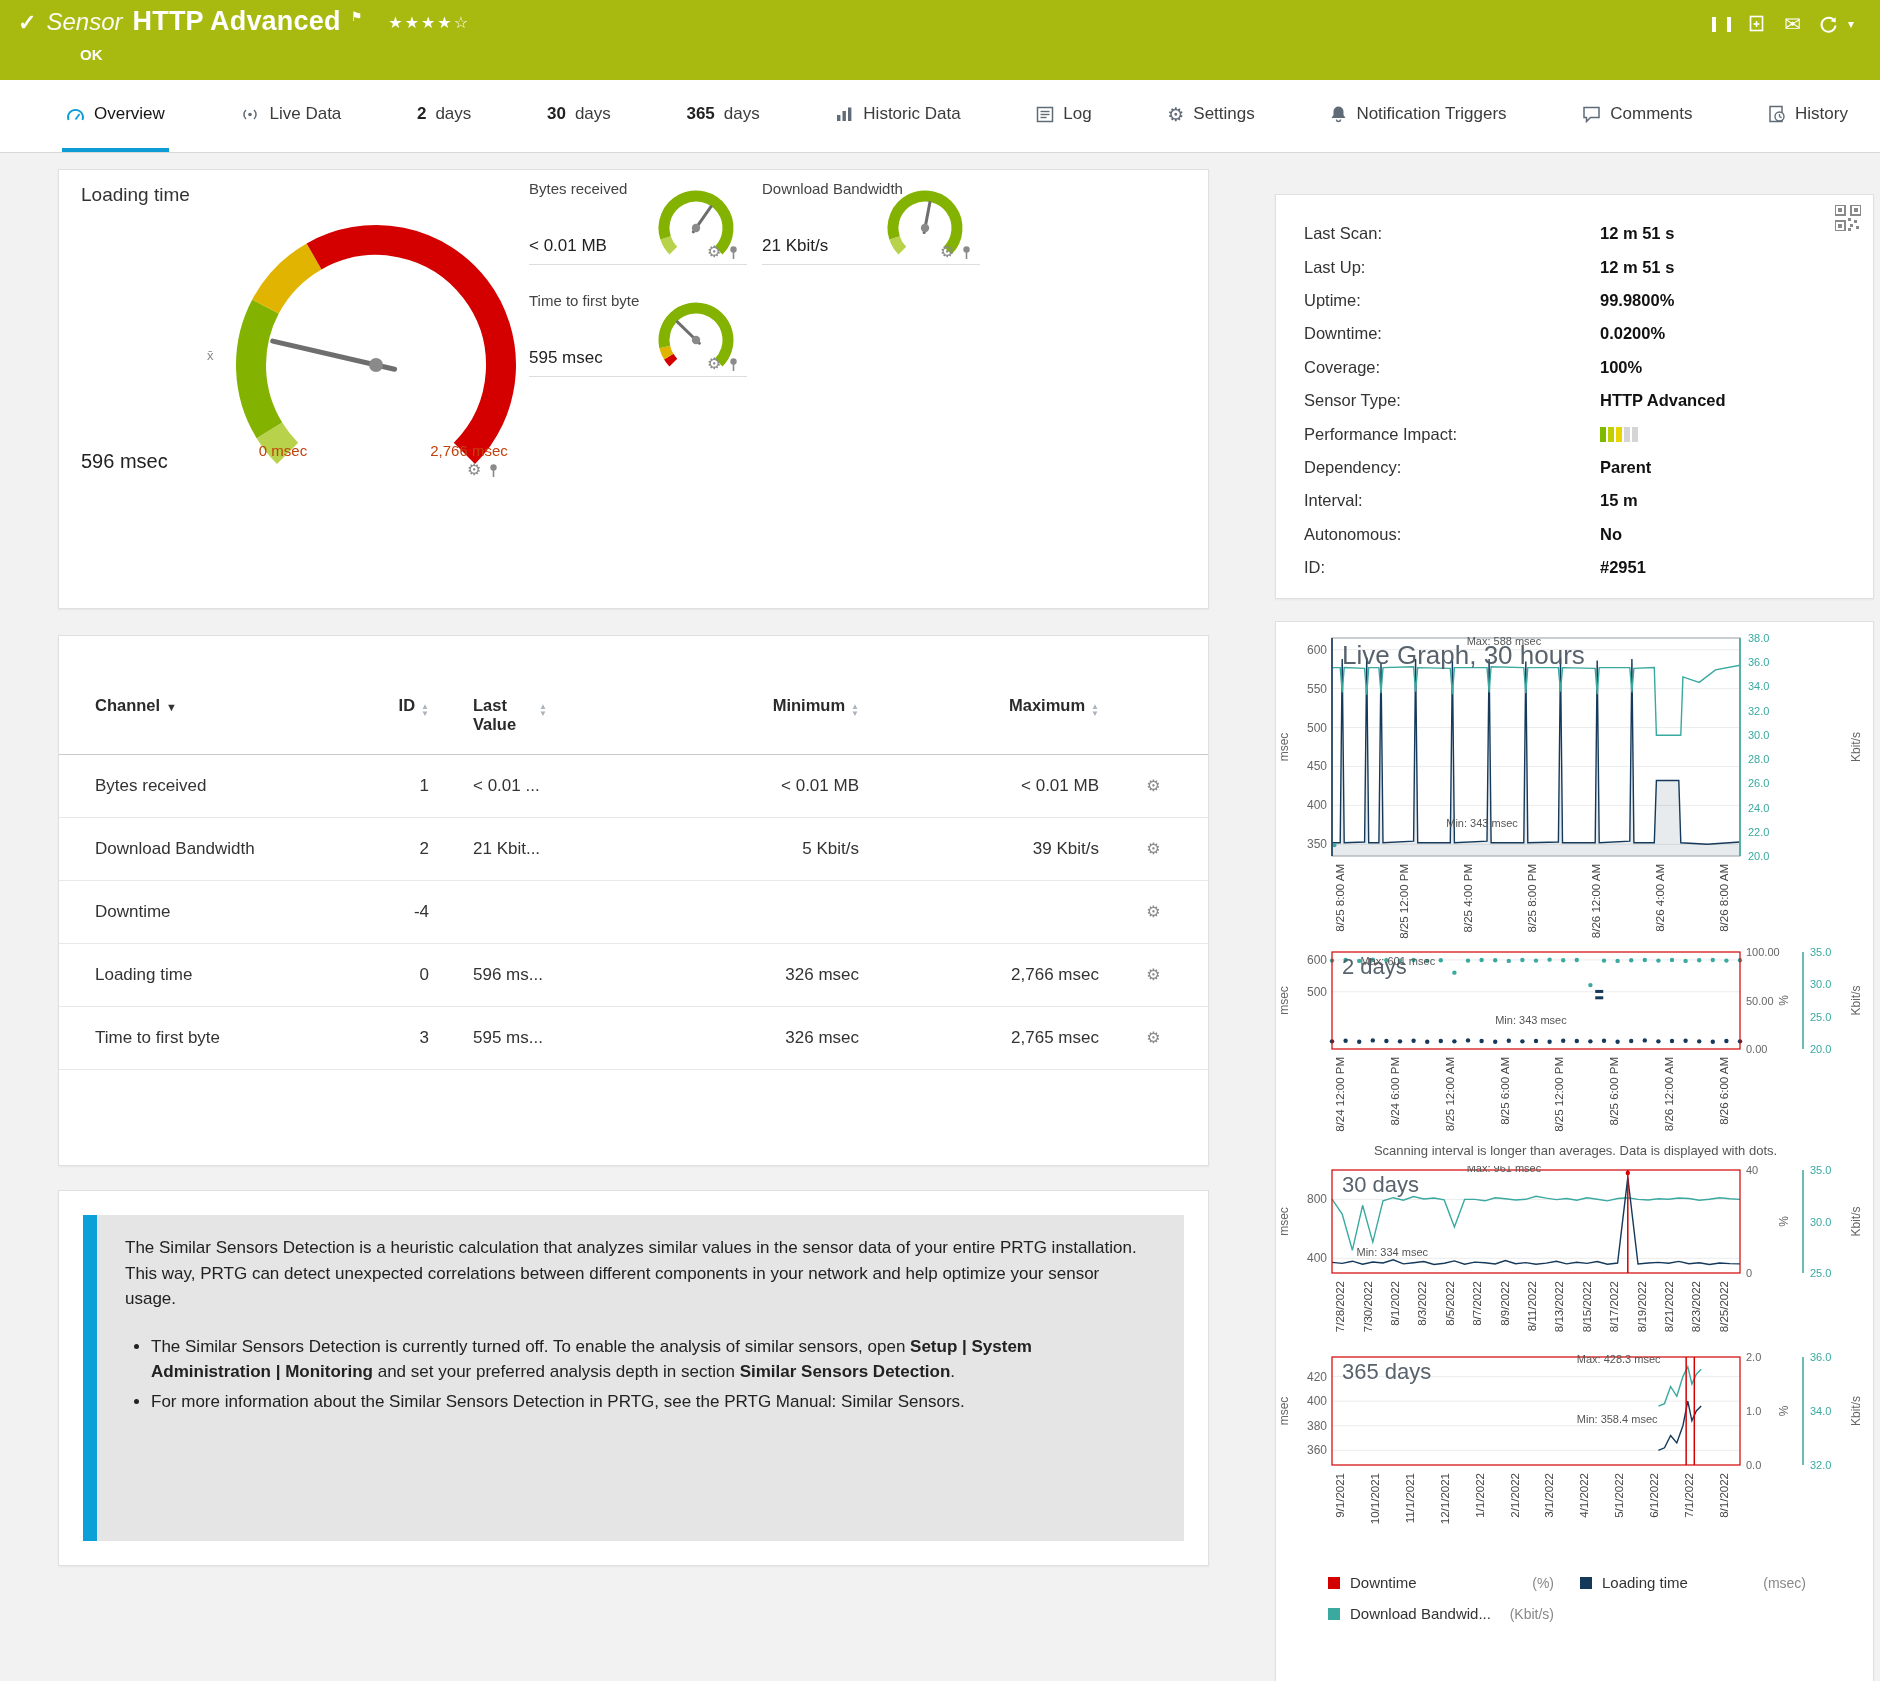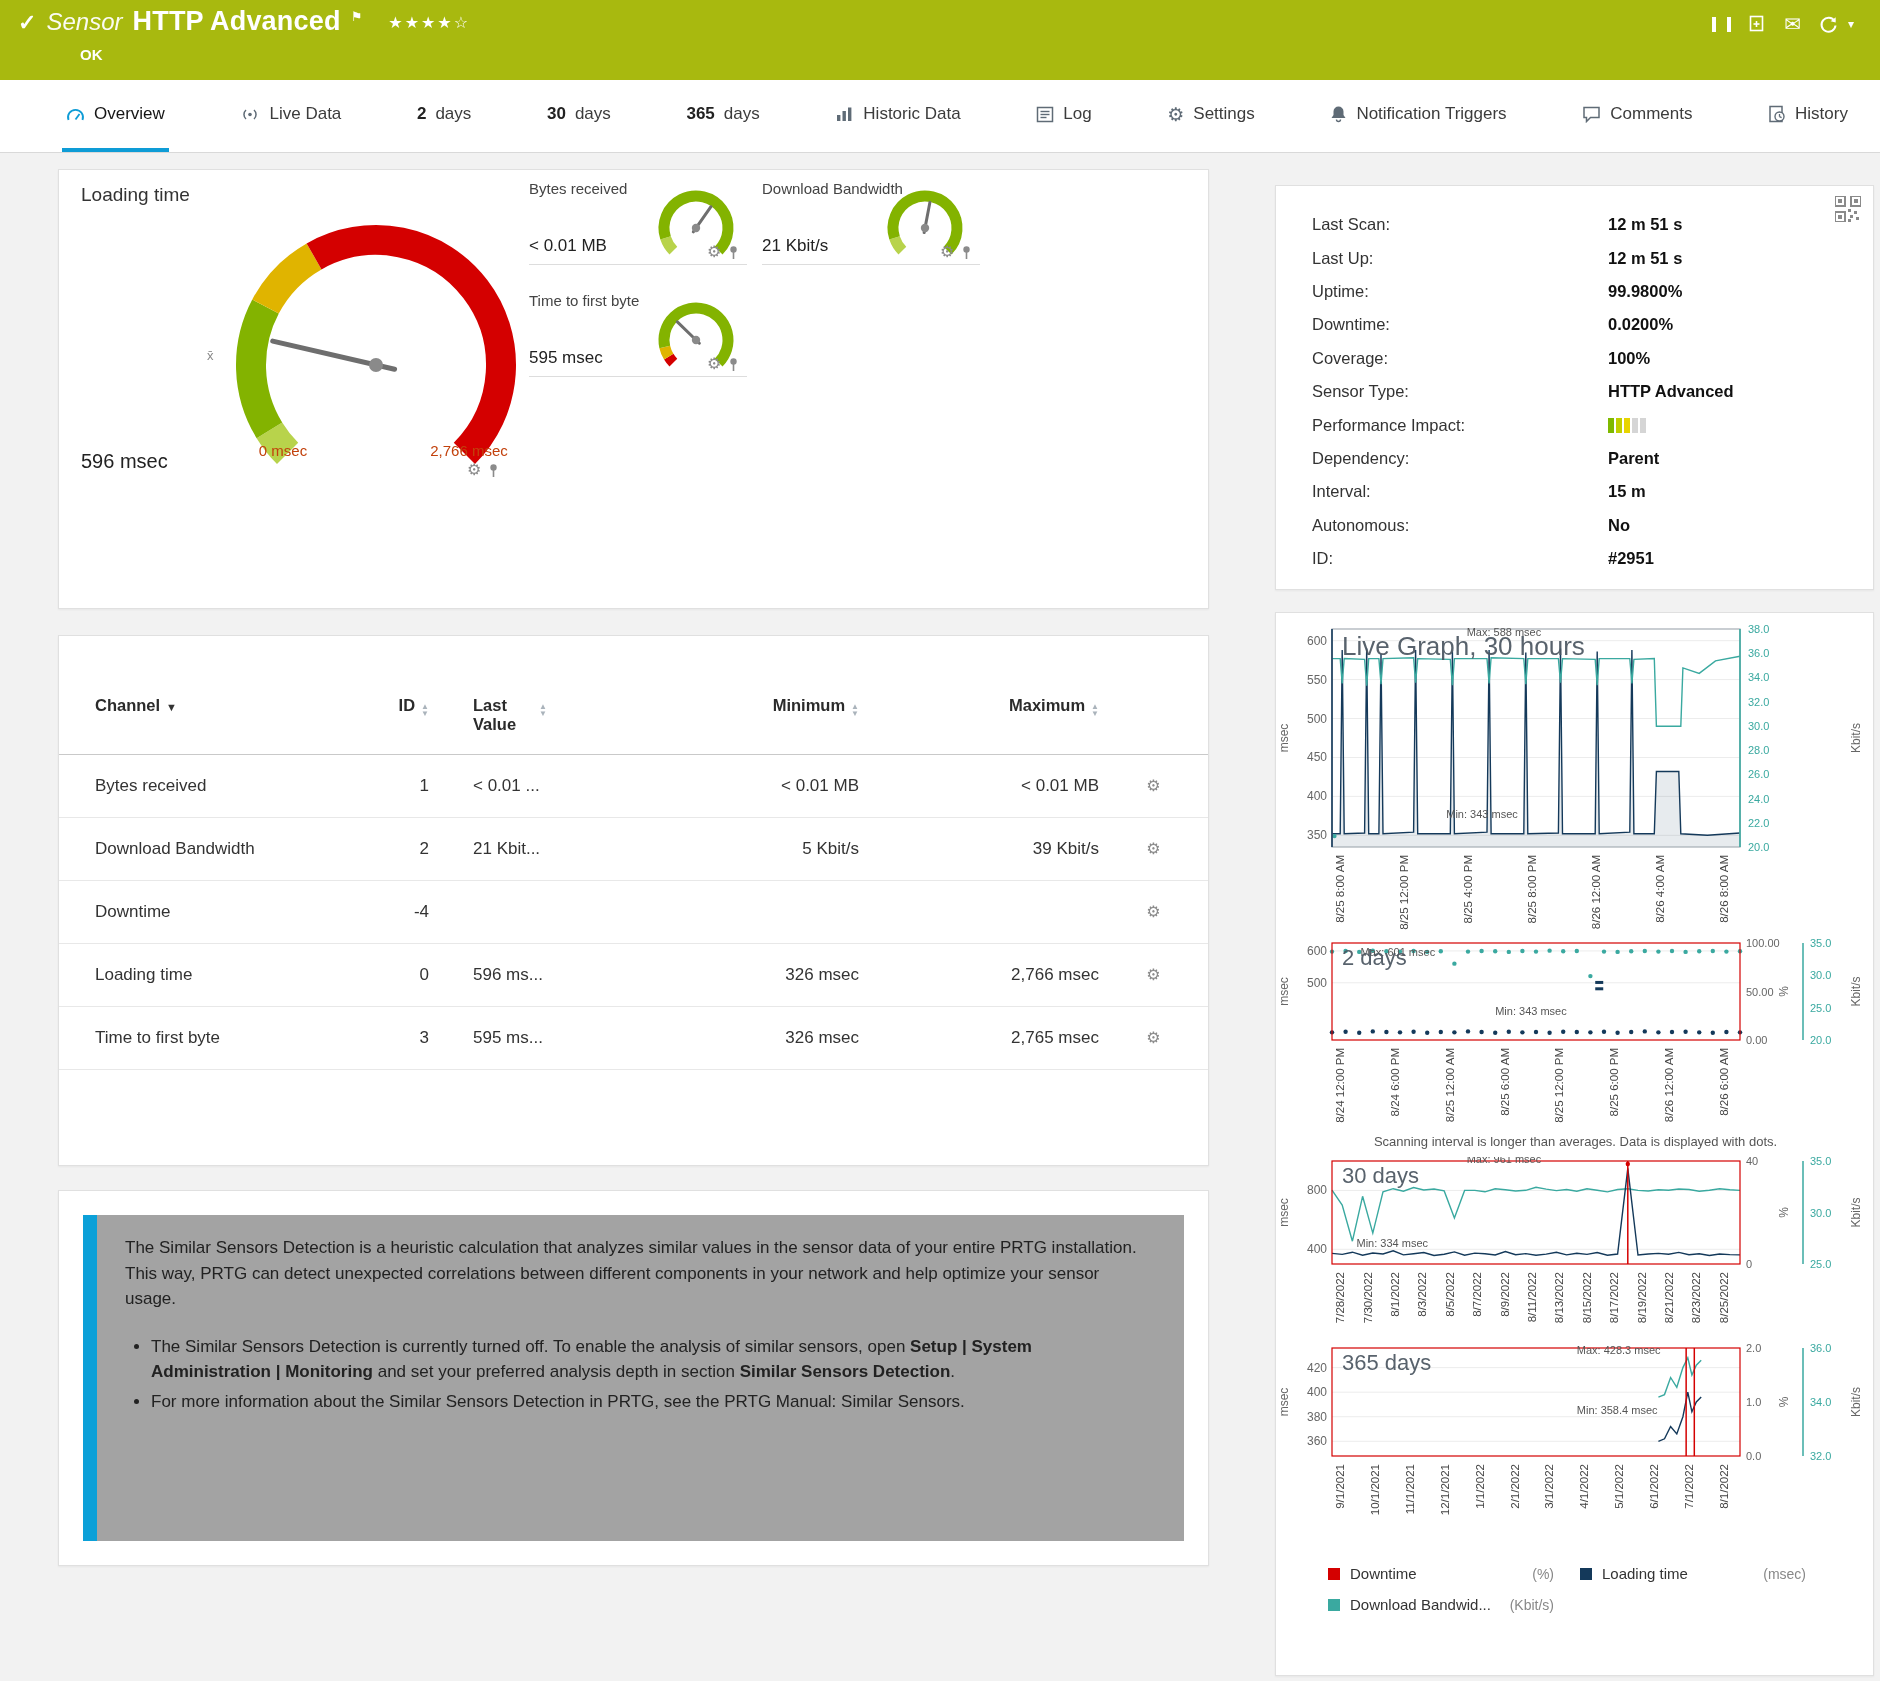--- a/index.html
+++ b/index.html
@@ -57,30 +57,30 @@
   .c-last{width:200px;padding-left:44px;box-sizing:border-box}
   .c-min{width:230px;text-align:right}
   .c-max{width:240px;text-align:right}
   .c-gear{flex:1;text-align:center}
   .sort-one{font-size:11px;color:#333;margin-left:6px}
   .sort{display:inline-flex;flex-direction:column;font-size:8px;line-height:7px;color:#aab3bb;margin-left:6px;vertical-align:2px}
   .hwrap{display:inline-block;max-width:60px;vertical-align:top}
 
   
   .p-info{height:376px;padding:24px;box-sizing:border-box}
-  .info-box{background:#a3a3a3;display:flex;height:100%;box-sizing:border-box}
+  .info-box{background:#e5e5e5;display:flex;height:100%;box-sizing:border-box}
   .info-bar{width:14px;background:#0ba0d8;flex:none}
   .info-content{padding:20px 30px 18px 28px;font-size:17px;line-height:1.5;color:#222}
   .info-content p{margin:0 0 22px 0}
   .info-content .q{font-weight:700;margin-bottom:14px}
   .info-content ul{margin:0;padding-left:26px}
   .info-content li{margin-bottom:4px}
 
   
-  .p-stats{height:405px;margin-top:16px;margin-bottom:22px;padding:22px 36px;position:relative}
+  .p-stats{height:405px;margin-top:25px;margin-bottom:22px;padding:22px 28px;position:relative}
   .stat-row{display:flex;height:33.4px;align-items:center}
   .stat-label{width:296px;font-size:16.5px;color:#333}
   .stat-value{font-weight:700;font-size:16.5px;color:#111}
   .perf-bars{display:flex;align-items:flex-end;gap:2px;height:16px}
   .perf-bars span{display:inline-block;width:6px;height:15px}
   .qr{position:absolute;right:12px;top:10px;cursor:pointer}
 
   
   .p-graphs{height:1064px;padding-top:12px;box-sizing:border-box}
   .chart{position:relative;margin-bottom:2px;cursor:pointer}

